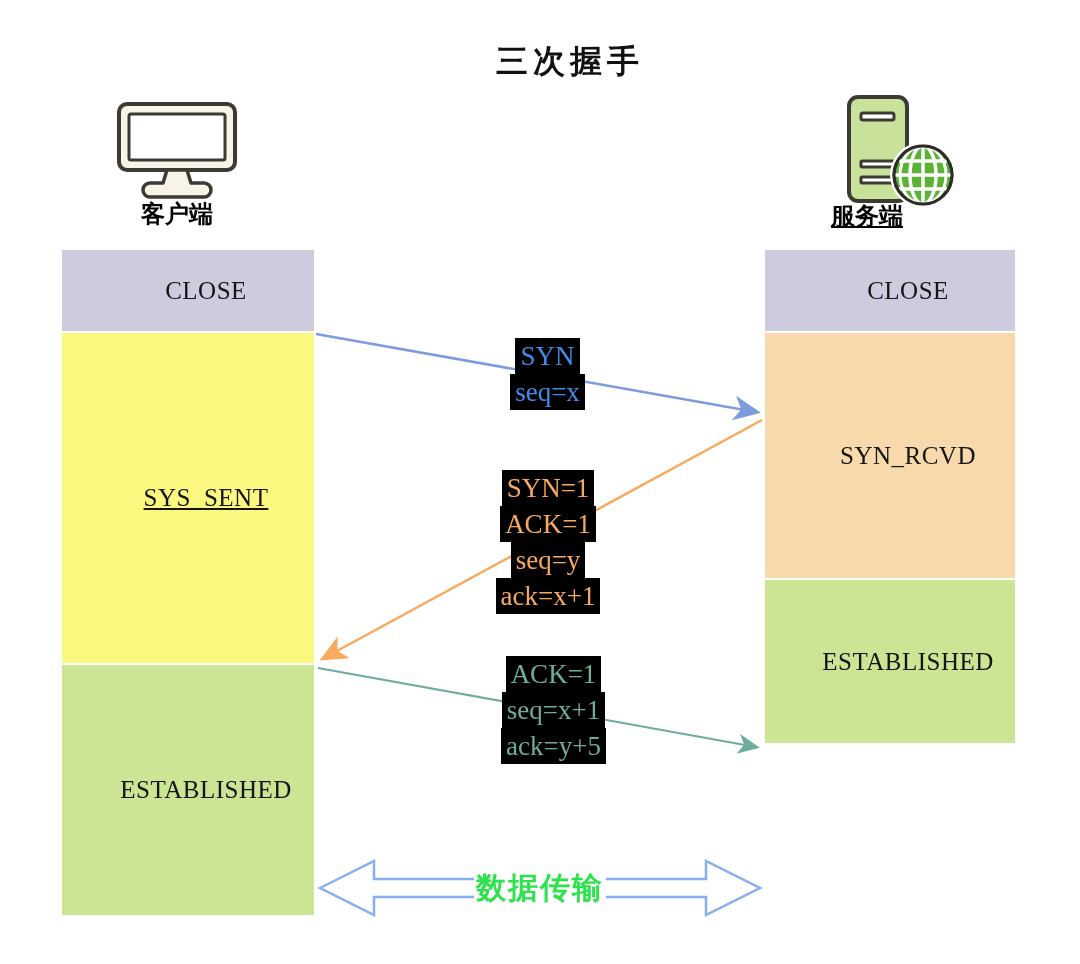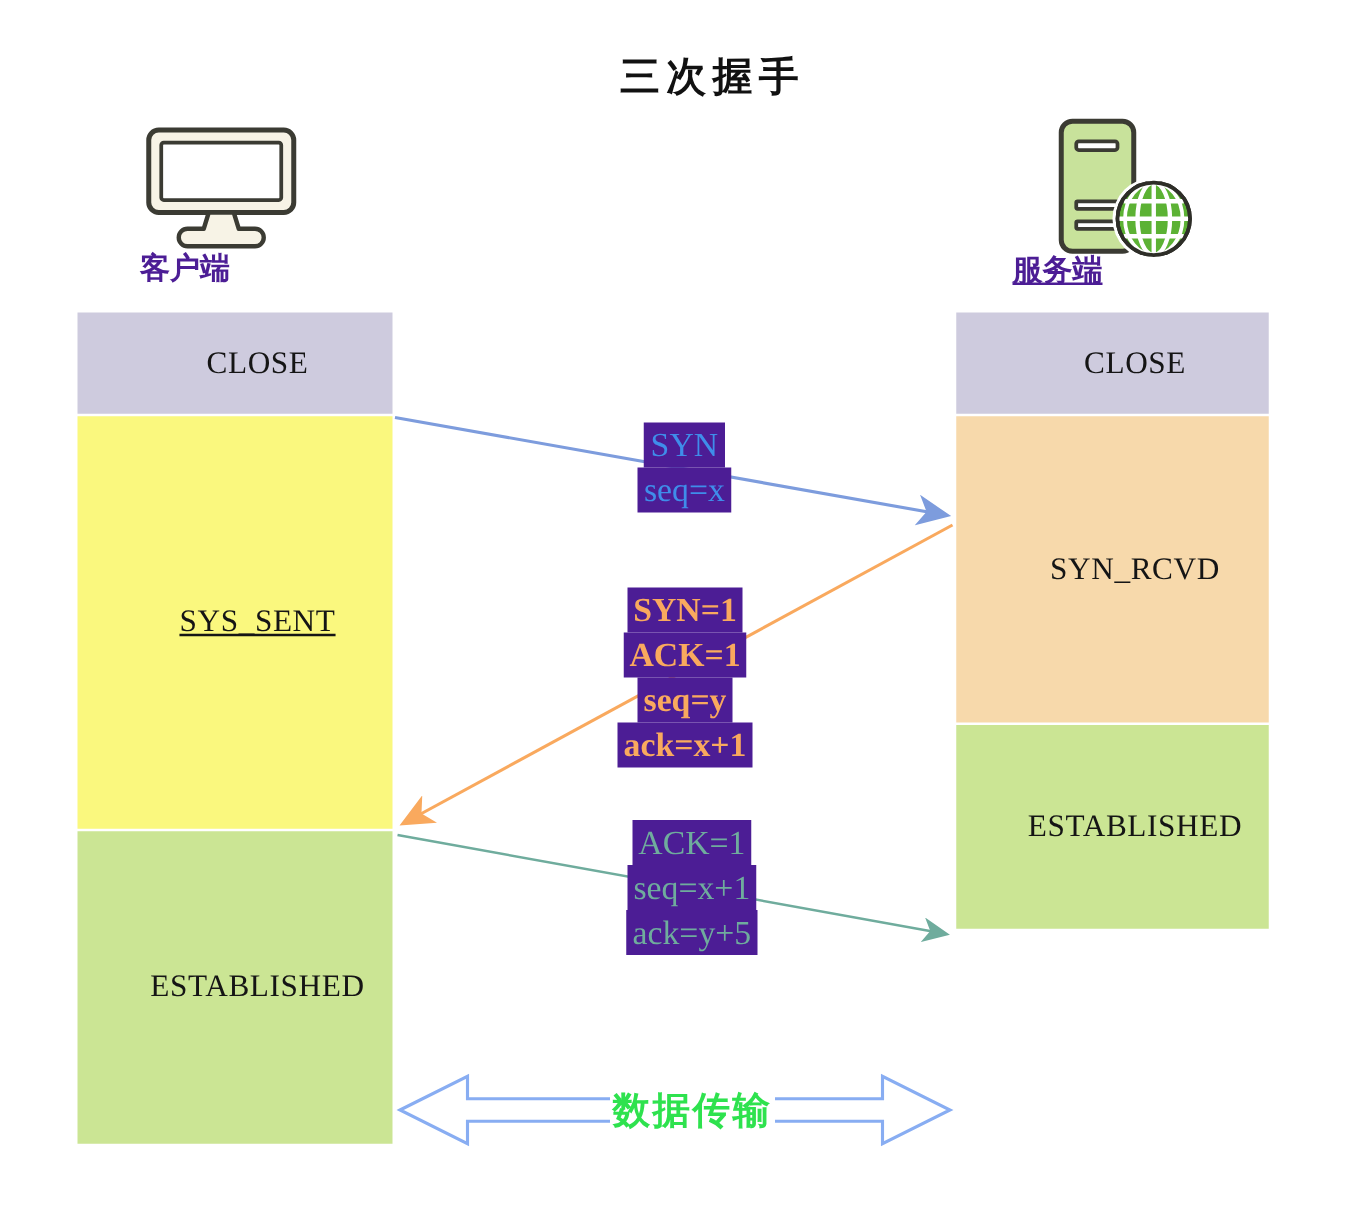--- a/index.html
+++ b/index.html
@@ -6,38 +6,38 @@
   #stage{
     position:relative;width:1080px;height:964px;background:#ffffff;
     font-family:"Liberation Serif","DejaVu Serif",serif;overflow:hidden;
   }
   .title{
     position:absolute;top:40px;left:0;width:1080px;text-align:center;
     font-size:32px;font-weight:bold;letter-spacing:5px;color:#111;
     transform:translateX(30px);
   }
   .endpoint-label{
-    position:absolute;font-size:24px;font-weight:bold;color:#4c1d95;
+    position:absolute;text-align:center;font-size:24px;font-weight:bold;color:#000000;
   }
   .col{position:absolute;z-index:1;}
   .state-block{
     display:flex;align-items:center;justify-content:center;
     font-size:25px;color:#151515;letter-spacing:0.5px;padding-left:36px;
   }
   #arrow-layer{position:absolute;left:0;top:0;z-index:2;pointer-events:none;}
   .msg-label{
     position:absolute;z-index:3;text-align:center;line-height:36px;
     font-size:27px;
   }
-  .msg-label span{display:inline-block;background:#4c1d95;padding:0 5px;}
+  .msg-label span{display:inline-block;background:#000000;padding:0 5px;}
   .msg-blue{color:#3f8dea;}
-  .msg-orange{color:#f9a95e;font-weight:bold;}
+  .msg-orange{color:#f9a95e;}
   .msg-teal{color:#6fac9d;}
   .data-transfer-label{
-    position:absolute;z-index:3;text-align:right;
+    position:absolute;z-index:3;text-align:center;
     font-size:30px;font-weight:bold;color:#2ee24e;letter-spacing:2px;
   }
   .data-transfer-label span{display:inline-block;background:#ffffff;padding:0 2px;}
 </style>
 </head>
 <body>
 
 <div id="stage">
 
   <div class="title">三次握手</div>

